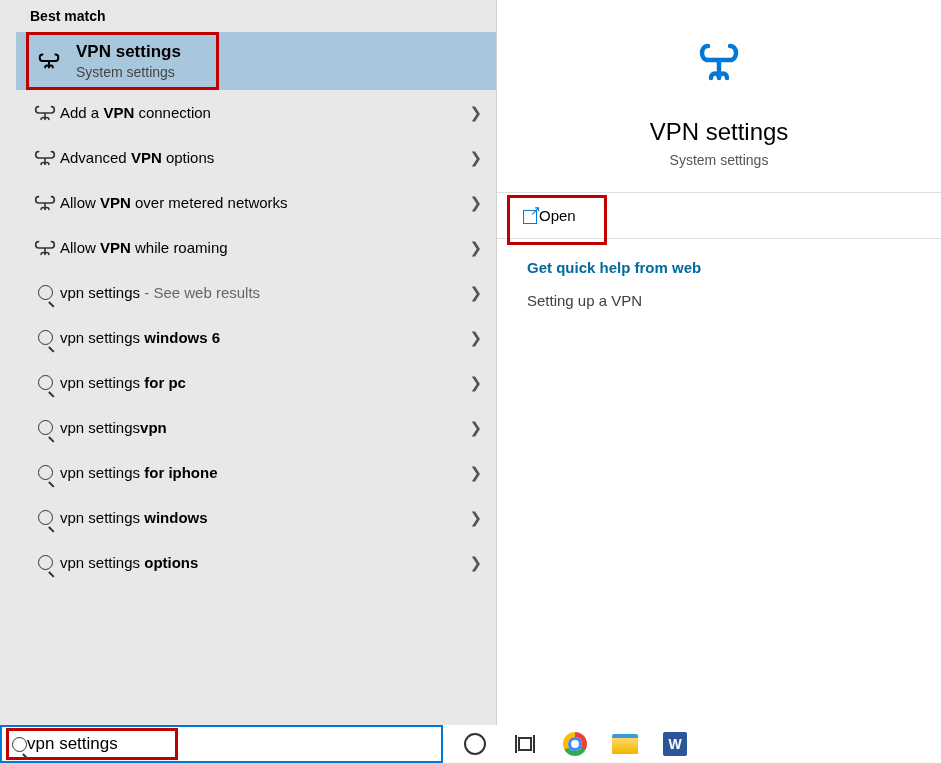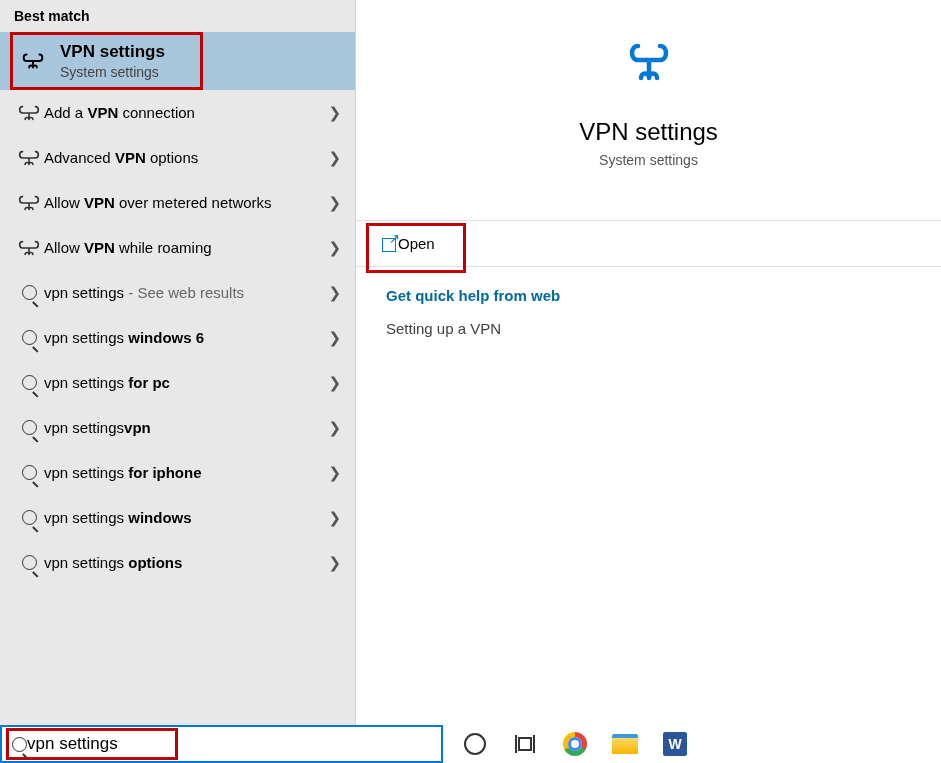--- a/index.html
+++ b/index.html
@@ -1,37 +1,37 @@
 <!DOCTYPE html>
 <html><head>
   <meta charset="utf-8">
   <style>
     * { margin: 0; padding: 0; box-sizing: border-box; font-family: "Segoe UI", Arial, sans-serif; }
     body { width: 941px; height: 763px; background: #fff; overflow: hidden; }
     .container { display: flex; height: 725px; }
-    .left { width: 356px; background: #e8e8e8; border-right: 1px solid #d0d0d0; display: flex; flex-direction: column; overflow: hidden; }
+    .left { width: 497px; background: #e8e8e8; border-right: 1px solid #d0d0d0; display: flex; flex-direction: column; overflow: hidden; padding-left: 16px; }
     .right { flex: 1; background: #fff; display: flex; flex-direction: column; }
     .section-header { font-size: 14px; font-weight: 600; padding: 8px 14px; color: #000; }
     .best-match-item { display: flex; align-items: center; padding: 10px 14px; background: #a8c7dd; cursor: pointer; position: relative; }
     .best-match-item .bm-icon { width: 38px; display: flex; justify-content: center; align-items: center; }
     .best-match-item .bm-text { margin-left: 8px; }
     .best-match-item .bm-title { font-size: 17px; font-weight: 600; color: #000; }
     .best-match-item .bm-sub { font-size: 14px; color: #444; margin-top: 2px; }
     .red-box-bm { position: absolute; top: 0; left: 10px; width: 193px; height: 100%; border: 3px solid #c00000; pointer-events: none; }
     .list-item { display: flex; align-items: center; padding: 10px 14px; height: 45px; cursor: pointer; position: relative; }
     .list-icon { width: 30px; display: flex; justify-content: center; align-items: center; color: #333; }
     .list-text { flex: 1; font-size: 15px; color: #000; }
     .list-text strong { font-weight: 600; }
     .list-text .muted { color: #666; }
     .chevron { color: #555; font-size: 15px; }
     .right-hero { display: flex; flex-direction: column; align-items: center; padding: 36px 0 24px 0; }
     .hero-icon { color: #0078d7; }
     .hero-title { font-size: 24px; font-weight: 400; color: #000; margin-top: 24px; }
     .hero-sub { font-size: 14px; color: #555; margin-top: 6px; }
-    .open-row { display: flex; align-items: center; padding: 14px 26px; border-bottom: 1px solid #e0e0e0; border-top: 1px solid #e0e0e0; position: relative; cursor: pointer; margin-top: 28px; }
+    .open-row { display: flex; align-items: center; padding: 14px 26px; border-bottom: 1px solid #e0e0e0; border-top: 1px solid #e0e0e0; position: relative; cursor: pointer; }
     .open-row .open-label { font-size: 15px; color: #000; }
     .red-box-open { position: absolute; top: 2px; left: 10px; width: 100px; height: 50px; border: 3px solid #c00000; pointer-events: none; }
     .help-section { padding: 20px 30px; }
     .help-title { font-size: 15px; font-weight: 600; color: #0369a1; margin-bottom: 16px; }
     .help-link { font-size: 15px; color: #404040; cursor: pointer; }
     .bottom-bar { display: flex; height: 38px; width: 941px; }
     .search-area { width: 443px; background: #fff; border: 2px solid #0078d7; display: flex; align-items: center; padding: 0 10px; position: relative; }
     .search-area .search-text { font-size: 17px; color: #000; }
     .red-box-search { position: absolute; top: 1px; left: 4px; width: 172px; height: 32px; border: 3px solid #c00000; pointer-events: none; }
     .taskbar { flex: 1; background: #fff; display: flex; align-items: center; gap: 22px; padding-left: 18px; }

